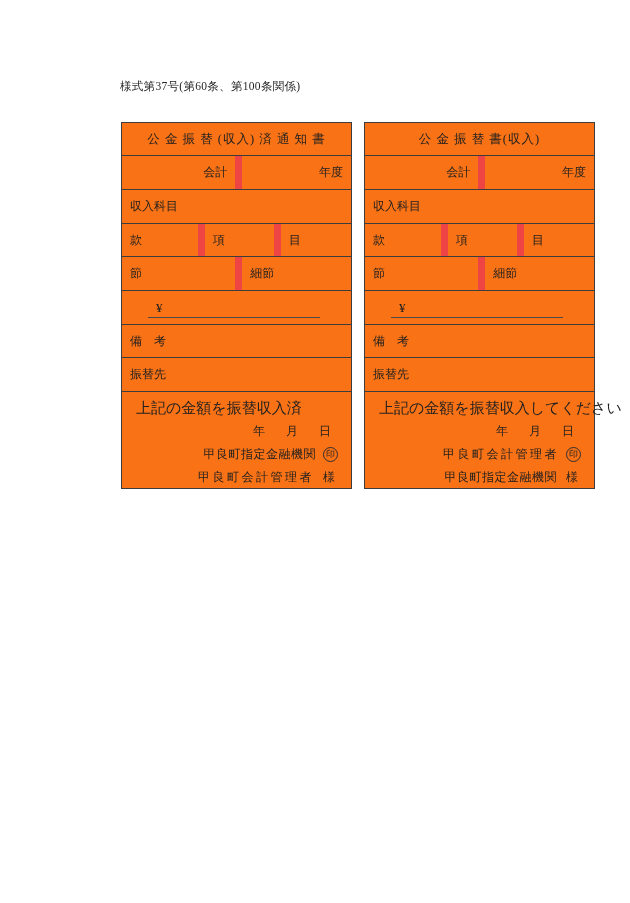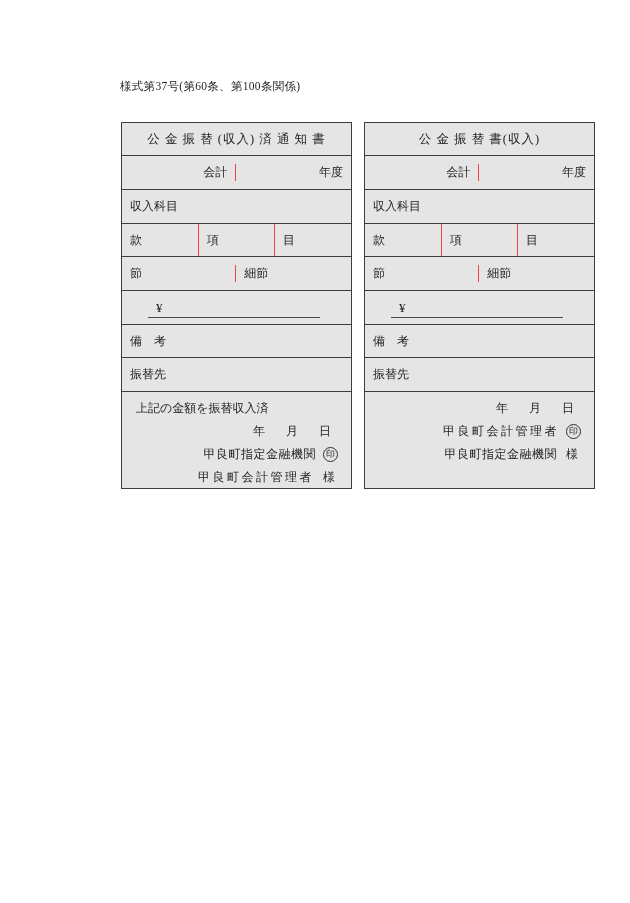--- a/index.html
+++ b/index.html
@@ -15,50 +15,50 @@
   }
   .header-note {
     position:absolute; left:78px; top:77px;
     font-size:11.5px; line-height:18px;
     letter-spacing:0.3px;
   }
   .form-table {
     position:absolute; top:122px;
     width:231px; height:367px;
     border:1px solid #3d3d3d;
-    background:#e5e5e5;
+    background:#f97316;
     font-size:12px;
   }
   .form-left  { left:79px; }
   .form-right { left:322px;font-family:Liberation Serif, serif; }
   .row { display:flex; border-bottom:1px solid #3d3d3d; }
   .r33 { height:33px; }
-  .r34 { height:34px;align-items:center; }
+  .r34 { height:34px; }
   .r-bottom { height:96px; border-bottom:none; display:block; }
   .cell { display:flex; align-items:center; padding:0 8px; overflow:hidden; }
   .cell.center { justify-content:center; }
   .cell.right  { justify-content:flex-end; }
-  .bl { border-left:1px solid #ef4444; }
+  .bl { border-left:7px solid #ef4444; }
   .w-full { flex:0 0 100%; }
   .w-halfA { flex:0 0 49.4%; }
   .w-halfB { flex:0 0 50.6%; }
   .w-third1 { flex:0 0 33.1%; }
   .w-third2 { flex:0 0 33.3%; }
   .w-third3 { flex:0 0 33.6%; }
   .title-cell { font-size:12.5px; letter-spacing:1px; white-space:nowrap; }
   .yen-row { align-items:flex-end; padding:0 0 6px 26px; }
   .yen-line {
     display:inline-block; width:172px;
     border-bottom:1px solid #4a4a4a;
     padding-bottom:1px;
   }
   .yen-symbol { font-size:13px; padding-left:8px; }
   .bottom-block { padding-top:5px; }
   .line { height:23px; display:flex; align-items:center; white-space:nowrap; }
-  .statement { padding-left:14px; font-size:12px; }
+  .statement { padding-left:14px; font-size:15px; }
   .date-line { justify-content:flex-end; padding-right:20px; }
   .date-line .dgap { margin-left:21px; }
   .sign-line { justify-content:flex-end; padding-right:13px; }
   .addr-line { justify-content:flex-end; padding-right:16px; }
   .spaced { letter-spacing:2.5px; }
   .tight  { letter-spacing:0.5px; }
   .stamp {
     display:inline-flex; align-items:center; justify-content:center;
     width:15px; height:15px; margin-left:7px;
     border:1px solid #2e2e2e; border-radius:50%;
@@ -158,20 +158,21 @@
       <span class="yen-line"><span class="yen-symbol">¥</span></span>
     </div>
     <div class="row r33">
       <div class="cell w-full">備　考</div>
     </div>
     <div class="row r34">
       <div class="cell w-full">振替先</div>
     </div>
     <div class="row r-bottom">
       <div class="bottom-block">
+        <div class="line statement">上記の金額を振替収入してください</div>
         <div class="line date-line">
           <span>年</span>
           <span class="dgap">月</span>
           <span class="dgap">日</span>
         </div>
         <div class="line sign-line">
           <span class="spaced">甲良町会計管理者</span>
           <span class="stamp">
               <span>印</span>
             </span>

